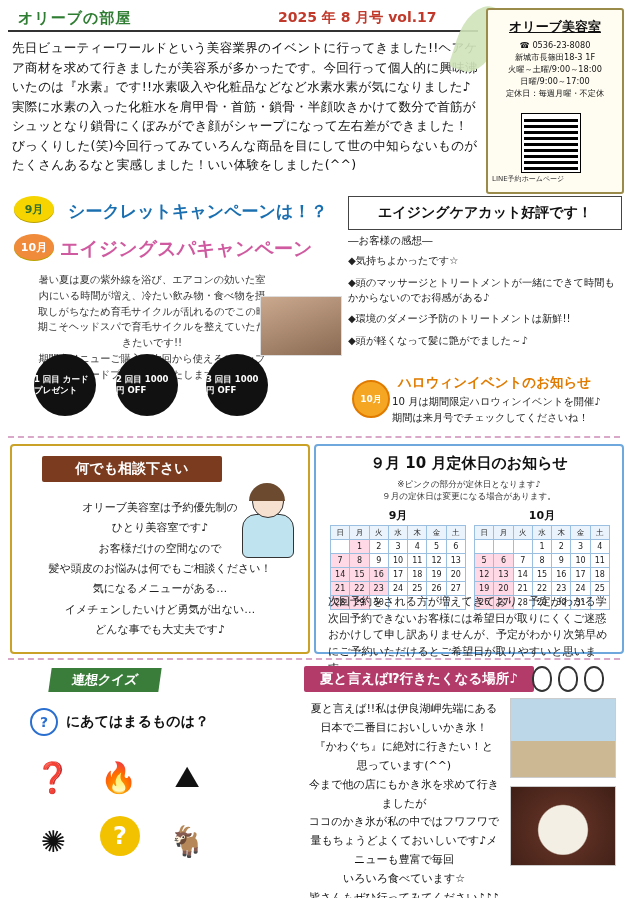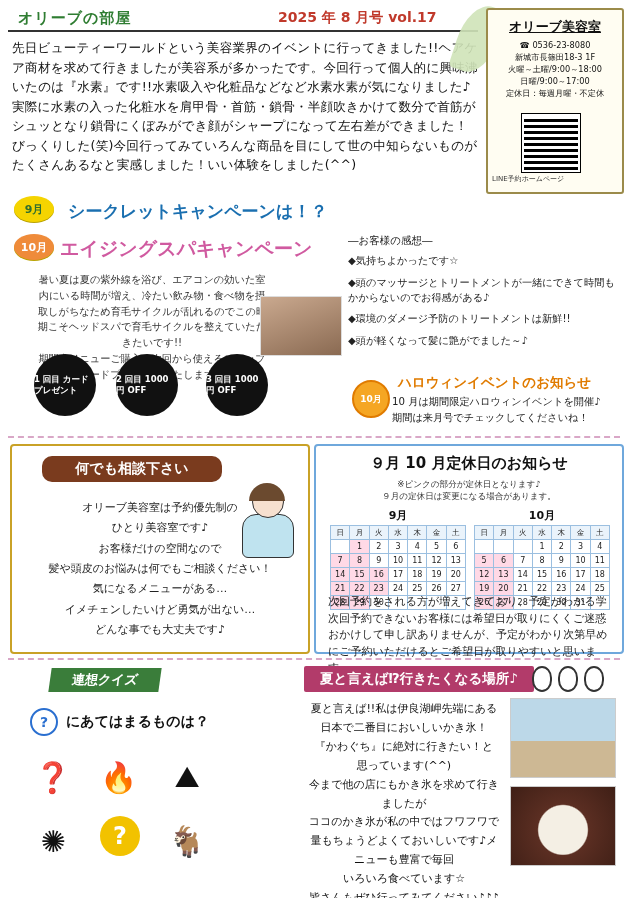--- a/index.html
+++ b/index.html
@@ -143,21 +143,21 @@
   }
 
   
   .consult{
     position:absolute;left:10px;top:444px;width:296px;height:206px;
     border:2px solid #c9a227;border-radius:4px;background:#fff;
   }
   .consult-title{
     position:absolute;left:30px;top:10px;width:180px;height:26px;
     background:#7a3b1e;color:#fff;font-size:14px;font-weight:bold;
-    display:flex;align-items:center;justify-content:center;border-radius:10px;
+    display:flex;align-items:center;justify-content:center;border-radius:2px;
   }
   .consult-body{
     position:absolute;left:14px;top:52px;width:268px;
     font-size:11px;line-height:1.85;color:#222;text-align:center;
   }
   .lady{
     position:absolute;left:226px;top:40px;width:58px;height:70px;
   }
   .lady-head{position:absolute;left:14px;top:0;width:30px;height:30px;border-radius:50%;background:#f6e0cf;border:1.5px solid #333;}
   .lady-hair{position:absolute;left:11px;top:-3px;width:36px;height:18px;border-radius:18px 18px 0 0;background:#6b4a2f;}
@@ -293,20 +293,23 @@
 カード
 プレゼント</div>
     <div class="coin" style="left:108px;top:158px;">2 回目
 1000 円
 OFF</div>
     <div class="coin" style="left:198px;top:158px;">3 回目
 1000 円
 OFF</div>
   </div>
 
+  <div class="aging">
+    <span>エイジングケアカット好評です！</span>
+  </div>
   <div class="voice">
     <div class="voice-head">―お客様の感想―</div>
     <div class="voice-item">◆気持ちよかったです☆</div>
     <div class="voice-item">◆頭のマッサージとトリートメントが一緒にできて時間もかからないのでお得感がある♪</div>
     <div class="voice-item">◆環境のダメージ予防のトリートメントは新鮮!!</div>
     <div class="voice-item">◆頭が軽くなって髪に艶がでました～♪</div>
   </div>
 
   <div class="hallo">
     <div class="hallo-badge">10月</div>

